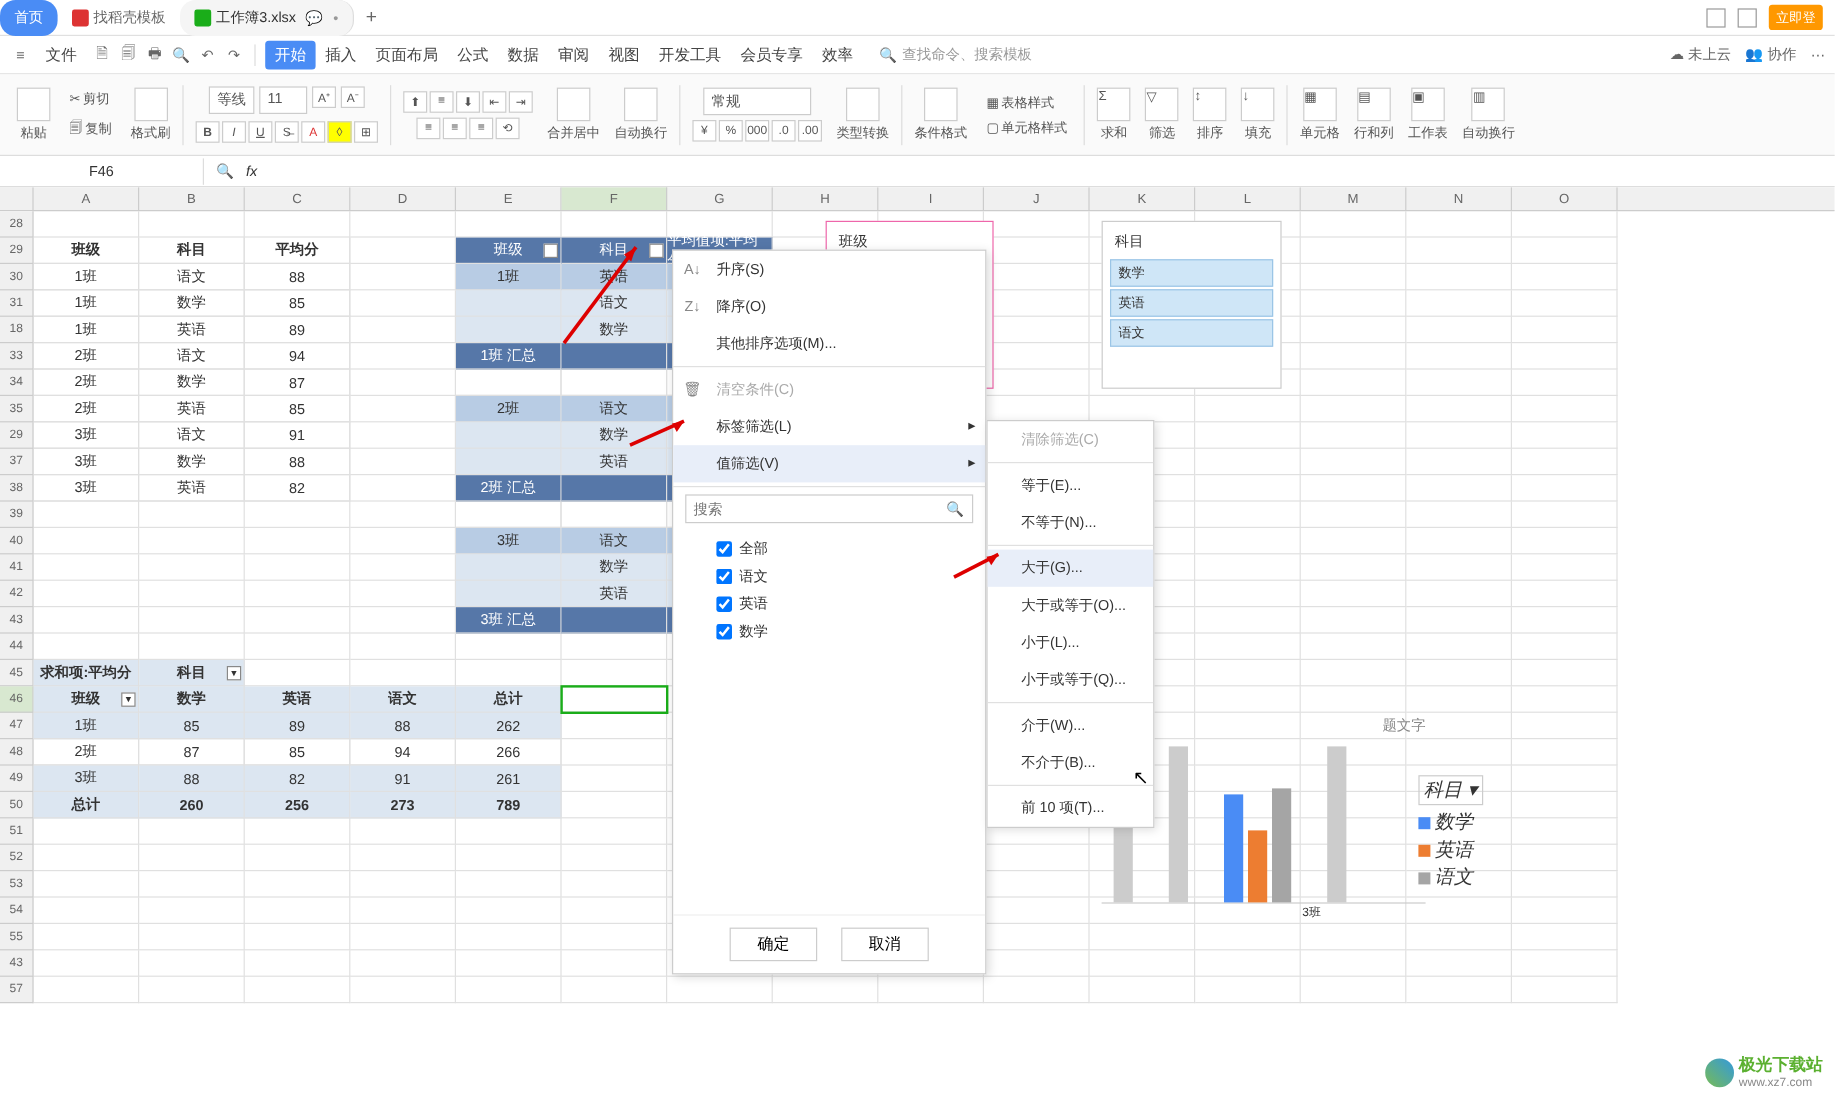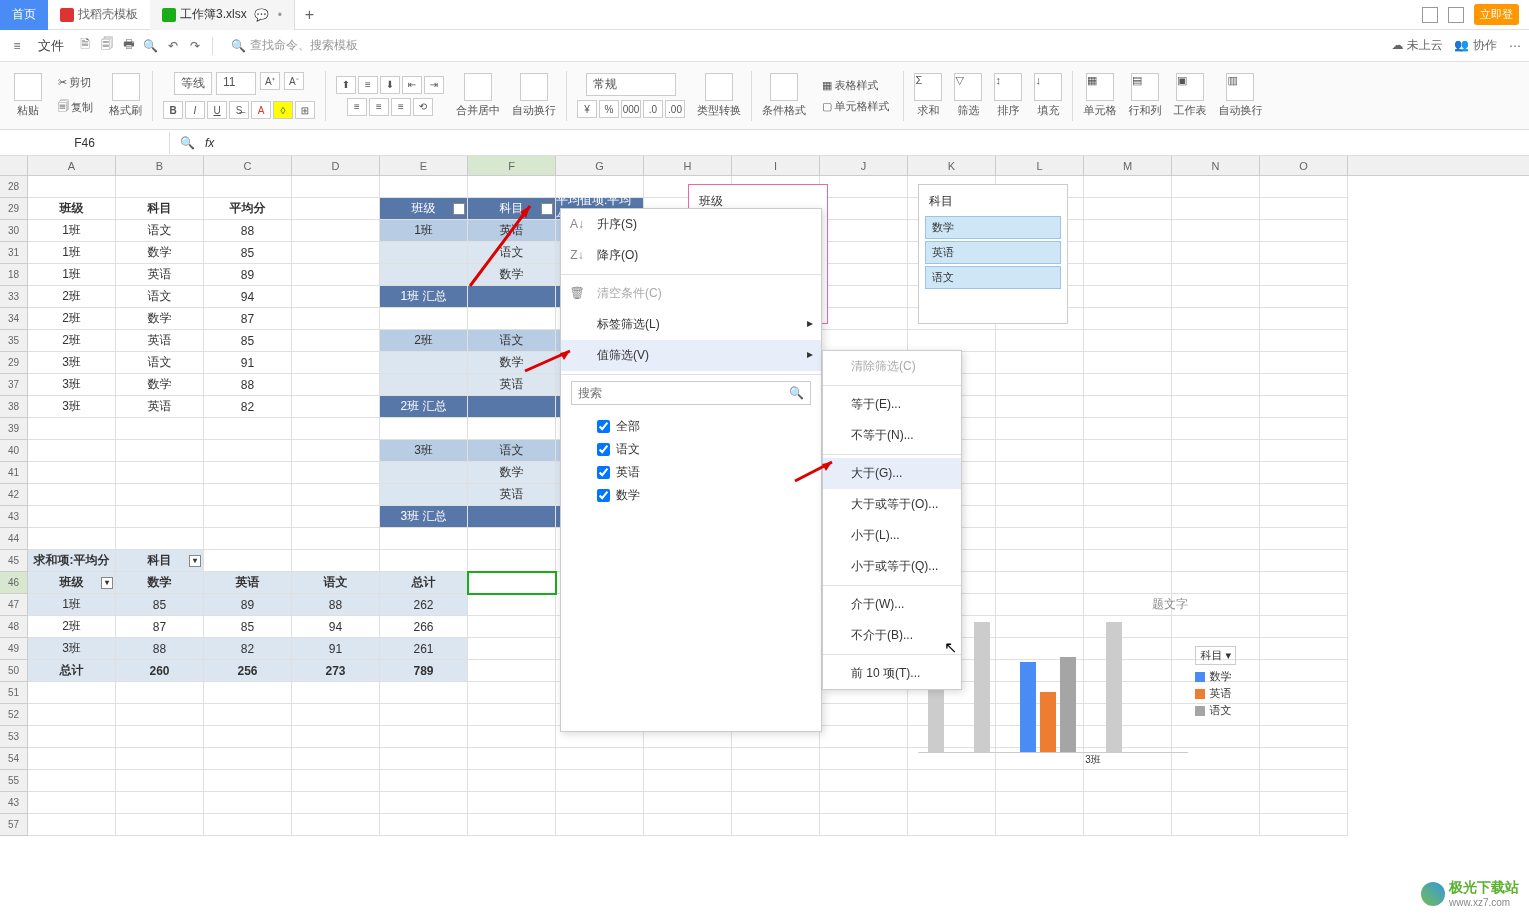--- a/index.html
+++ b/index.html
@@ -1,18 +1,18 @@
 <!DOCTYPE html>
 <html><head>
 <meta charset="utf-8">
 <style>
 *{box-sizing:border-box;margin:0;padding:0;font-family:"Microsoft YaHei",Arial,sans-serif;}
 body{background:#fff;font-size:12px;color:#333;overflow:hidden;width:1529px;height:918px;position:relative;}
 .titlebar{height:30px;background:#fff;display:flex;align-items:center;border-bottom:1px solid #e0e0e0;}
-.tab{height:30px;display:flex;align-items:center;padding:0 12px;font-size:12px;cursor:pointer;}
+.tab{height:30px;display:flex;align-items:center;padding:0 12px;font-size:12px;cursor:pointer;border-radius:13px;}
 .tab.home{background:#4a8cf5;color:#fff;}
 .tab.template{color:#666;}
 .tab.template .ticon{width:14px;height:14px;background:#d33;border-radius:2px;margin-right:4px;}
 .tab.file{background:#f5f5f5;color:#333;border-right:1px solid #ddd;}
 .tab.file .ticon{width:14px;height:14px;background:#1aad19;border-radius:2px;margin-right:4px;}
 .tab-close{margin-left:8px;color:#999;}
 .tab-add{padding:0 10px;color:#666;font-size:16px;}
 .tb-right{margin-left:auto;display:flex;align-items:center;gap:10px;padding-right:10px;}
 .tb-ico{width:16px;height:16px;border:1px solid #999;}
 .loginbtn{background:#ff9800;color:#fff;padding:3px 6px;border-radius:3px;font-size:11px;}
@@ -74,21 +74,21 @@
 .ctx-search input{border:none;outline:none;flex:1;font-size:12px;}
 .ctx-cklist{padding:4px 20px 4px 36px;}
 .ctx-ck{padding:3px 0;display:flex;align-items:center;gap:6px;}
 .ctx-btns{display:flex;justify-content:center;gap:20px;padding:10px;border-top:1px solid #eee;}
 .ctx-btn{border:1px solid #ccc;padding:4px 22px;background:#fff;cursor:pointer;}
 
 .arrow{position:absolute;color:#d00;font-size:24px;pointer-events:none;}
 .chart-box{position:absolute;left:918px;top:440px;width:270px;height:200px;}
 .bars{display:flex;align-items:flex-end;gap:30px;height:140px;border-bottom:1px solid #ccc;padding:0 10px;}
 .bar{width:16px;}
-.legend{position:absolute;right:-48px;top:50px;font-size:11px;}
+.legend{position:absolute;right:-48px;top:50px;font-size:16px;font-style:italic;}
 .lg{display:flex;align-items:center;gap:4px;margin:2px 0;}
 .lgbox{width:10px;height:10px;}
 .watermark{position:absolute;right:10px;bottom:10px;font-size:14px;color:#5bb030;display:flex;align-items:center;gap:4px;}
 .wm-ico{width:24px;height:24px;background:linear-gradient(45deg,#7b5,#39d);border-radius:50%;}
 .cursor-arrow{position:absolute;left:944px;top:482px;font-size:16px;pointer-events:none;color:#000;}
 </style>
 </head>
 <body>
 
 <div class="titlebar">
@@ -114,20 +114,32 @@
 <div class="menubar">
   <div class="mn-ico">≡</div>
   <div class="mn-item">文件</div>
   <div class="mn-ico">🗎</div>
   <div class="mn-ico">🗐</div>
   <div class="mn-ico">🖶</div>
   <div class="mn-ico">🔍</div>
   <div class="mn-ico">↶</div>
   <div class="mn-ico">↷</div>
   <div class="mn-sep"></div>
+  <div id="menu-items" style="display: flex;">
+      <div class="mn-item active">开始</div>
+      <div class="mn-item">插入</div>
+      <div class="mn-item">页面布局</div>
+      <div class="mn-item">公式</div>
+      <div class="mn-item">数据</div>
+      <div class="mn-item">审阅</div>
+      <div class="mn-item">视图</div>
+      <div class="mn-item">开发工具</div>
+      <div class="mn-item">会员专享</div>
+      <div class="mn-item">效率</div>
+    </div>
   <div class="mn-search">🔍 <span>查找命令、搜索模板</span></div>
   <div class="mn-cloud">
     <span>☁ <span>未上云</span></span>
     <span>👥 <span>协作</span></span>
     <span>⋯</span>
   </div>
 </div>
 
 <div class="ribbon">
   <div class="rgrp">
@@ -906,20 +918,21 @@
       <div class="lg">
           <div class="lgbox" style="background:#a5a5a5;"></div>
           <span>语文</span>
         </div>
     </div>
   </div>
 
   <div class="ctxmenu" style="left:560px;top:52px;width:262px;">
     <div class="ctx-item"><span class="ctx-ico">A↓</span><span>升序(S)</span></div>
     <div class="ctx-item"><span class="ctx-ico">Z↓</span><span>降序(O)</span></div>
+    <div class="ctx-item"><span>其他排序选项(M)...</span></div>
     <div class="ctx-sep"></div>
     <div class="ctx-item dis"><span class="ctx-ico">🗑</span><span>清空条件(C)</span></div>
     <div class="ctx-item"><span>标签筛选(L)</span><span class="ctx-arrow">▸</span></div>
     <div class="ctx-item hi"><span>值筛选(V)</span><span class="ctx-arrow">▸</span></div>
     <div class="ctx-sep"></div>
     <div class="ctx-search">
         <input placeholder="搜索" style="">
         <span>🔍</span>
       </div>
     <div class="ctx-cklist">
@@ -934,20 +947,24 @@
       <div class="ctx-ck">
           <input type="checkbox" checked="" style="">
           <span>英语</span>
         </div>
       <div class="ctx-ck">
           <input type="checkbox" checked="" style="">
           <span>数学</span>
         </div>
     </div>
     <div style="height:220px;"></div>
+    <div class="ctx-btns">
+      <button class="ctx-btn">确定</button>
+      <button class="ctx-btn">取消</button>
+    </div>
   </div>
 
   <div class="ctxmenu" style="left:822px;top:194px;width:140px;">
     <div class="ctx-item dis" style="padding-left:28px;"><span>清除筛选(C)</span></div>
     <div class="ctx-sep"></div>
     <div class="ctx-item" style="padding-left:28px;">等于(E)...</div>
     <div class="ctx-item" style="padding-left:28px;">不等于(N)...</div>
     <div class="ctx-sep"></div>
     <div class="ctx-item hi" style="padding-left:28px;">大于(G)...</div>
     <div class="ctx-item" style="padding-left:28px;">大于或等于(O)...</div>

